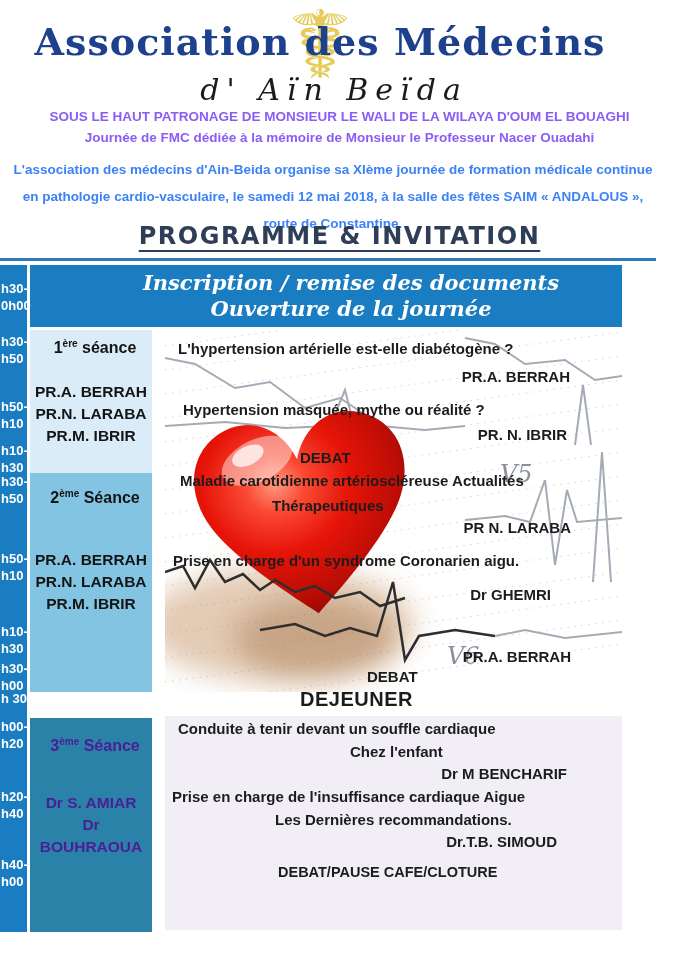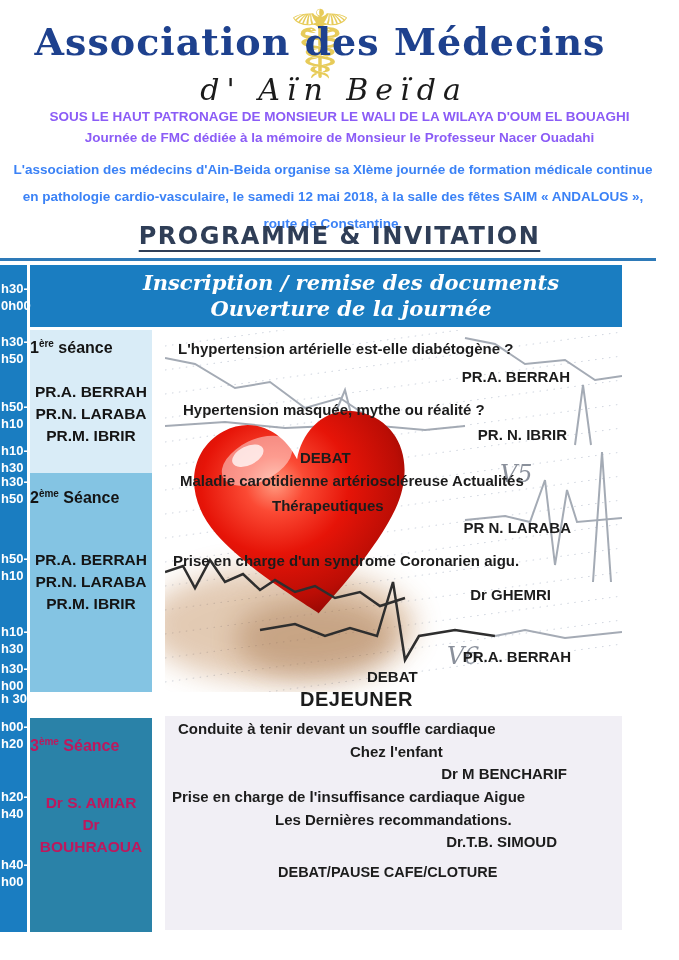--- a/index.html
+++ b/index.html
@@ -30,24 +30,24 @@
   .time{position:absolute;left:1px;color:#ffffff;font-weight:bold;font-size:13px;
         line-height:17px;white-space:nowrap;z-index:3;}
   .banner{position:absolute;left:30px;top:265px;width:592px;height:62px;background:#1a7dc1;
           color:#ffffff;text-align:center;padding-top:5px;box-sizing:border-box;
           padding-left:50px;font-family:"DejaVu Serif",serif;font-style:italic;
           font-weight:bold;font-size:21px;line-height:26px;}
   .cell{position:absolute;left:30px;width:122px;}
   .s1bg{top:330px;height:143px;background:#d9ecf7;}
   .s2bg{top:473px;height:219px;background:#84c4e3;}
   .s3bg{top:718px;height:214px;background:#2a82a8;}
-  .slab{position:absolute;left:30px;width:130px;font-weight:bold;
+  .slab{position:absolute;left:30px;width:130px;text-align:center;font-weight:bold;
         font-size:16px;color:#141414;z-index:2;}
   .slab sup{font-size:10px;}
-  .slab.navy, .chairs.navy{color:#be185d;}
+  .slab.navy, .chairs.navy{color:#4c1d95;}
   .chairs{position:absolute;left:30px;width:122px;text-align:center;font-weight:bold;
           font-size:15.5px;line-height:22px;color:#141414;z-index:2;}
   .lavender{position:absolute;left:165px;top:716px;width:457px;height:214px;background:#f1eff5;}
 
   
   .ct{position:absolute;font-weight:bold;color:#1c1c1c;font-size:15px;
       white-space:nowrap;z-index:2;}
   .lunch{font-size:20px;letter-spacing:.5px;}
   .closing{font-size:14.5px;}
 

